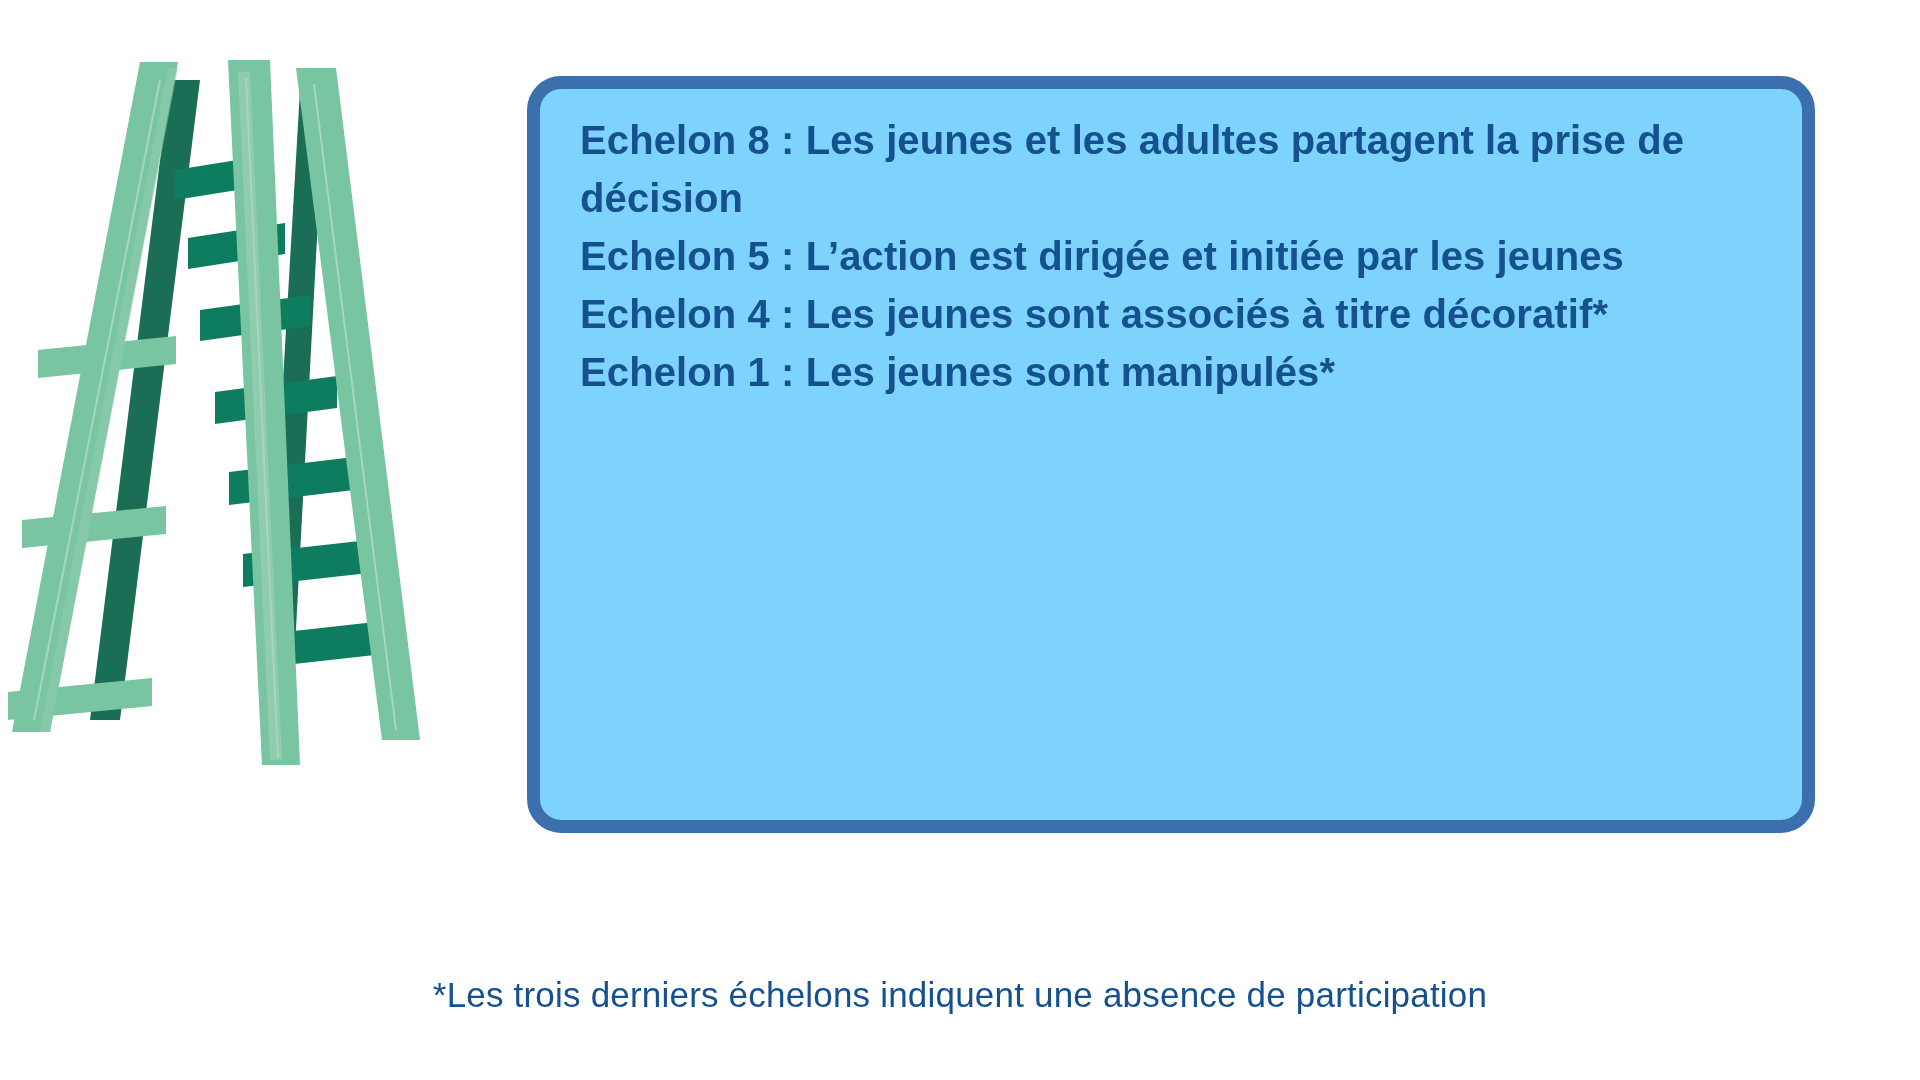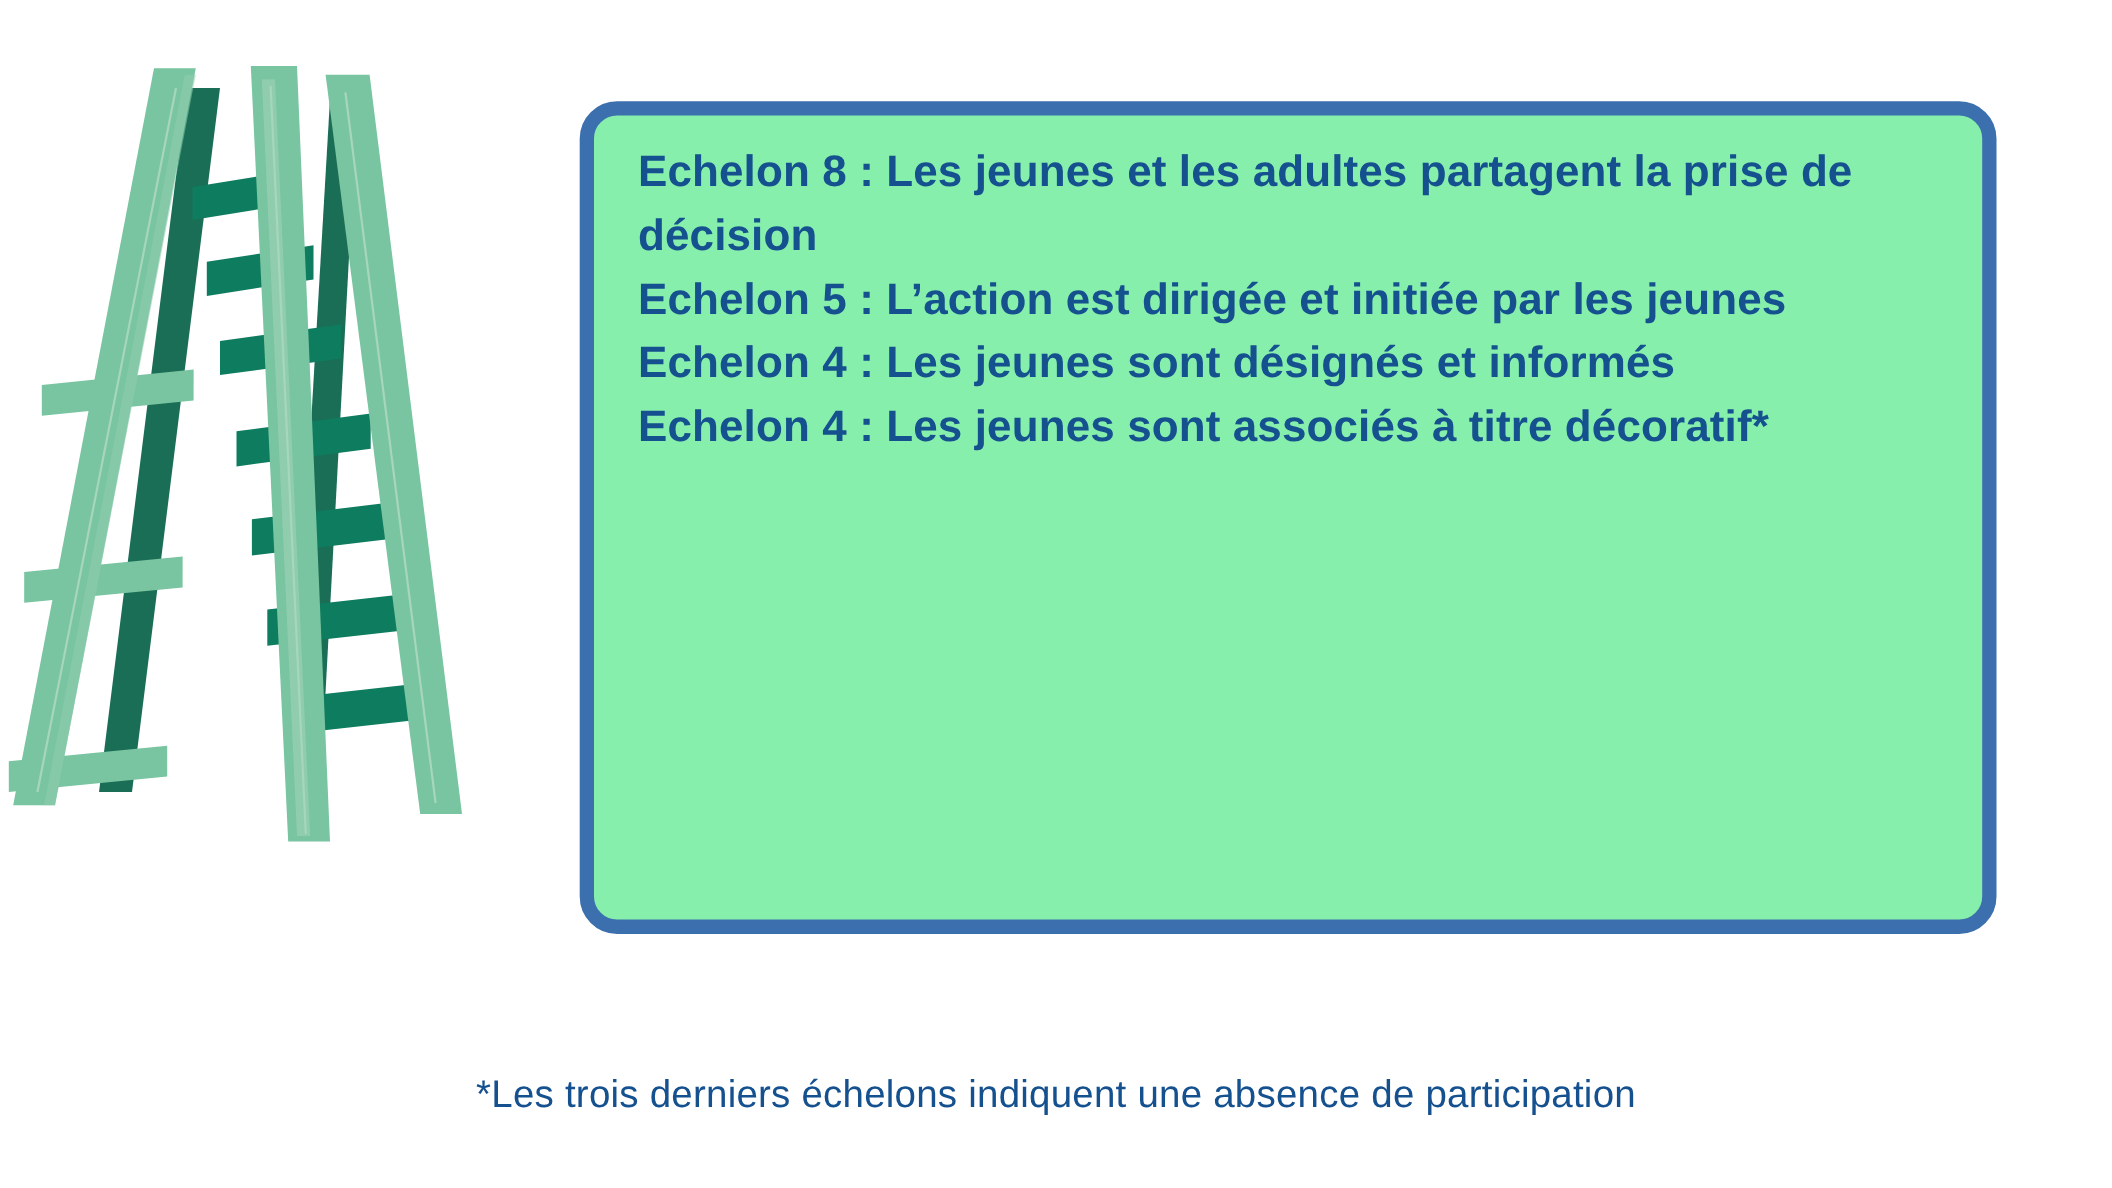--- a/index.html
+++ b/index.html
@@ -26,27 +26,27 @@
   #ladder-illustration svg {
     display: block;
     width: 100%;
     height: 100%;
   }
 
   
   #echelon-card {
     position: absolute;
     left: 527px;
-    top: 92px;
+    top: 76px;
     width: 1288px;
     height: 757px;
     box-sizing: border-box;
     border: 13px solid #3C6FAE;
     border-radius: 34px;
-    background: #86efac;
+    background: #7dd3fc;
   }
   #echelon-list {
     position: absolute;
     left: 40px;
     top: 22px;
     right: 18px;
   }
   .echelon-line {
     color: #15508F;
     font-size: 40px;
@@ -116,18 +116,18 @@
     </g>
 
     <polygon points="258,175 280,70 300,190 276,300" fill="#1B6E56" opacity="0"></polygon>
   </svg>
 </div>
 
 <div id="echelon-card">
   <div id="echelon-list">
     <div class="echelon-line">Echelon 8 : Les jeunes et les adultes partagent la prise de décision</div>
     <div class="echelon-line">Echelon 5 : L’action est dirigée et initiée par les jeunes</div>
-    <div class="echelon-line">Echelon 4 : Les jeunes sont désignés et informés</div>
     <div class="echelon-line">Echelon 4 : Les jeunes sont associés à titre décoratif*</div>
+    <div class="echelon-line">Echelon 1 : Les jeunes sont manipulés*</div>
   </div>
 </div>
 
 <div id="footnote">*Les trois derniers échelons indiquent une absence de participation</div>
 
 </body></html>

